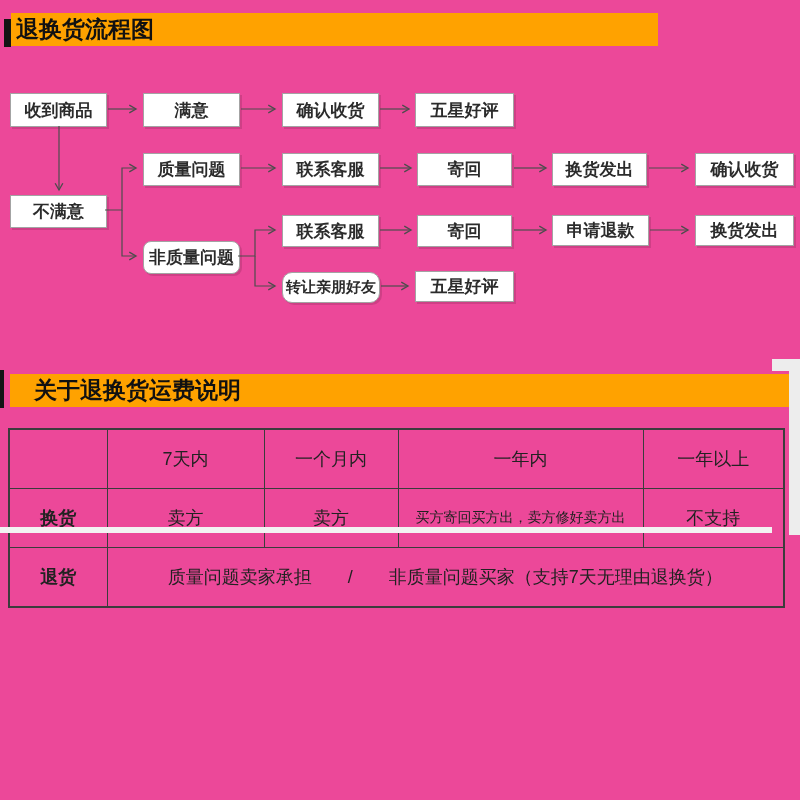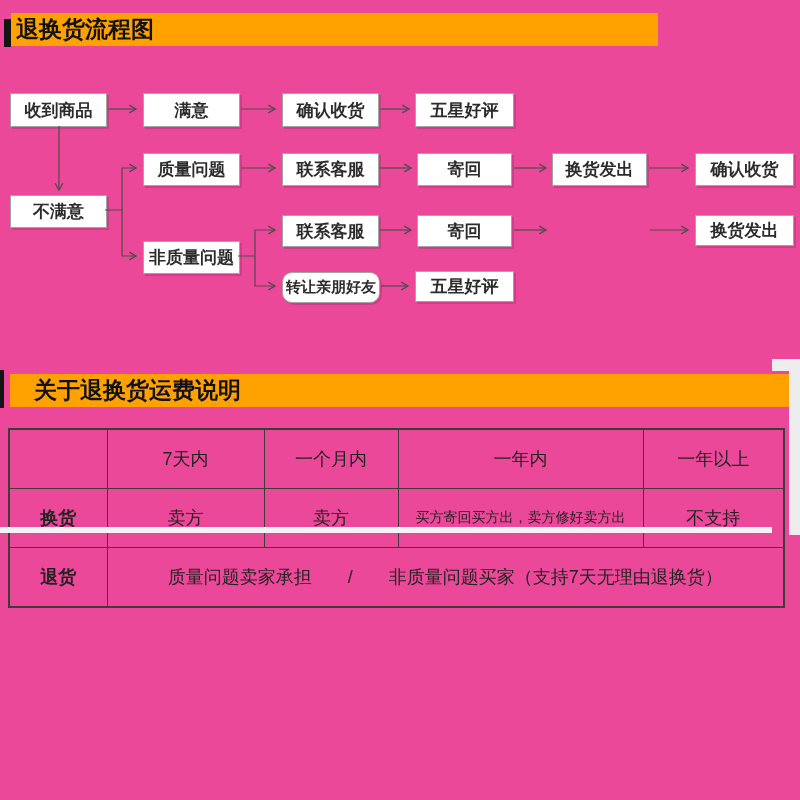--- a/index.html
+++ b/index.html
@@ -49,23 +49,24 @@
   <div class="fbox" style="left:143px;top:153px;width:95px;height:31px;">质量问题</div>
   <div class="fbox" style="left:282px;top:153px;width:95px;height:31px;">联系客服</div>
   <div class="fbox" style="left:417px;top:153px;width:93px;height:31px;">寄回</div>
   <div class="fbox" style="left:552px;top:153px;width:93px;height:31px;">换货发出</div>
   <div class="fbox" style="left:695px;top:153px;width:97px;height:31px;">确认收货</div>
 
   <div class="fbox" style="left:10px;top:195px;width:95px;height:31px;">不满意</div>
 
   <div class="fbox" style="left:282px;top:215px;width:95px;height:30px;">联系客服</div>
   <div class="fbox" style="left:417px;top:215px;width:93px;height:30px;">寄回</div>
+  <div class="fbox" style="left:552px;top:215px;width:95px;height:29px;">申请退款</div>
   <div class="fbox" style="left:695px;top:215px;width:97px;height:29px;">换货发出</div>
 
-  <div class="fbox" style="left:143px;top:241px;width:95px;height:31px;">非质量问题</div>
+  <div class="fbox" style="left:143px;top:241px;width:95px;height:31px;border-radius:8px;">非质量问题</div>
 
   <div class="fbox small" style="left:282px;top:272px;width:96px;height:29px;">转让亲朋好友</div>
   <div class="fbox" style="left:415px;top:271px;width:97px;height:29px;">五星好评</div>
 
   <svg id="flow-svg" width="800" height="240" viewBox="0 0 800 240">
     <defs>
       <marker id="arr" viewBox="0 0 10 10" refX="8" refY="5" markerWidth="8" markerHeight="8" orient="auto-start-reverse">
         <path d="M1,1 L8,5 L1,9" fill="none" stroke="#4d4d4d" stroke-width="1.4"></path>
       </marker>
     </defs>

